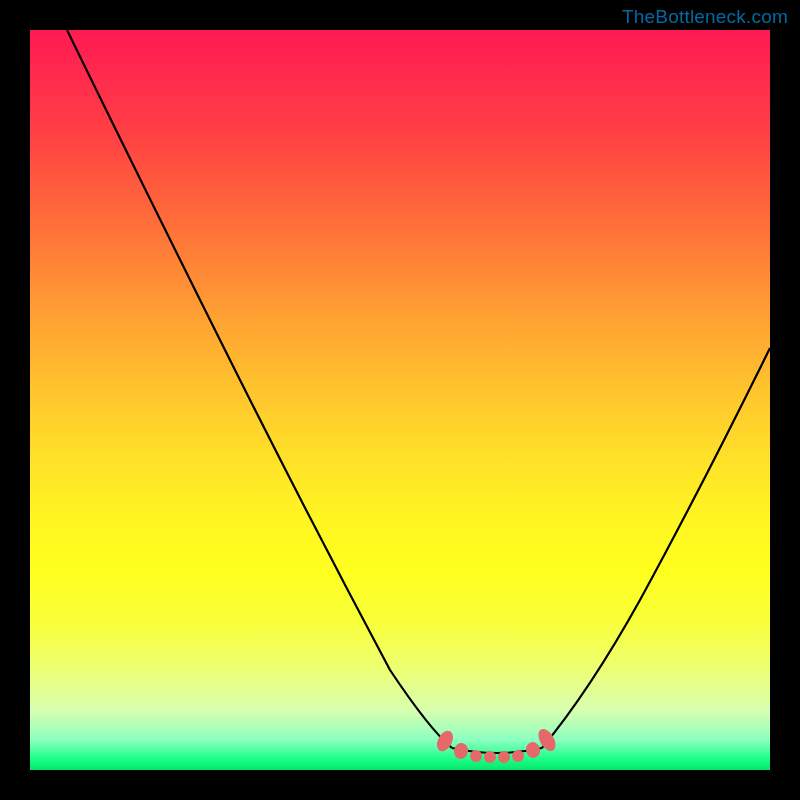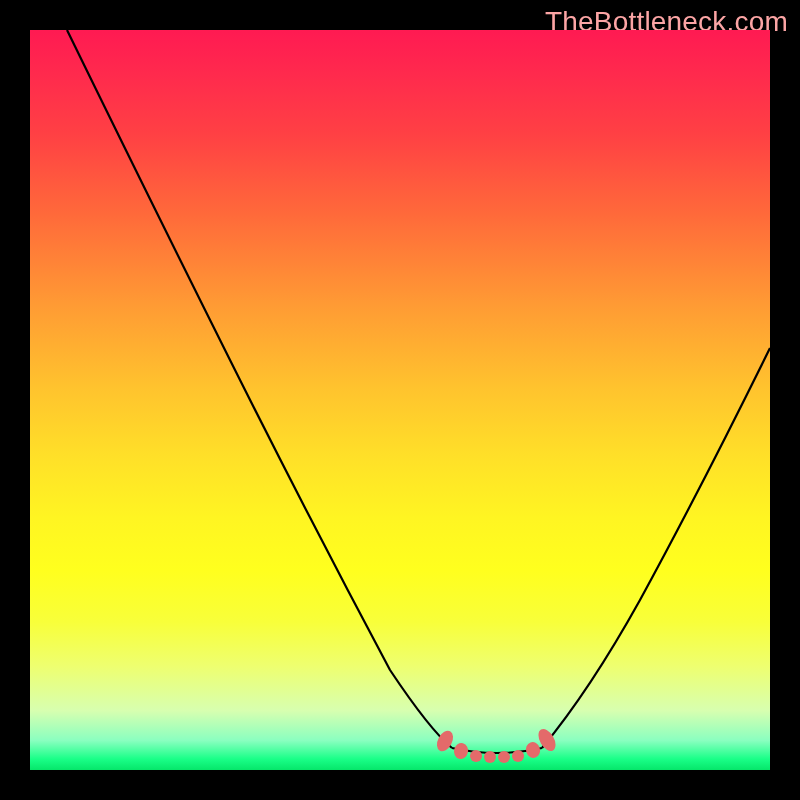--- a/index.html
+++ b/index.html
@@ -37,22 +37,22 @@
       #eeff70 86%,
       #d7ffb0 92%,
       #8affc0 96%,
       #1aff88 98.5%,
       #06e66a 100%);
   }
   .watermark {
     position: absolute;
     top: 6px;
     right: 12px;
-    color: #fca5a5;
-    font-size: 28px;
+    color: #0369a1;
+    font-size: 19px;
     font-weight: 400;
     letter-spacing: 0.2px;
   }
   svg.overlay {
     position: absolute;
     left: 0;
     top: 0;
     width: 740px;
     height: 740px;
   }

